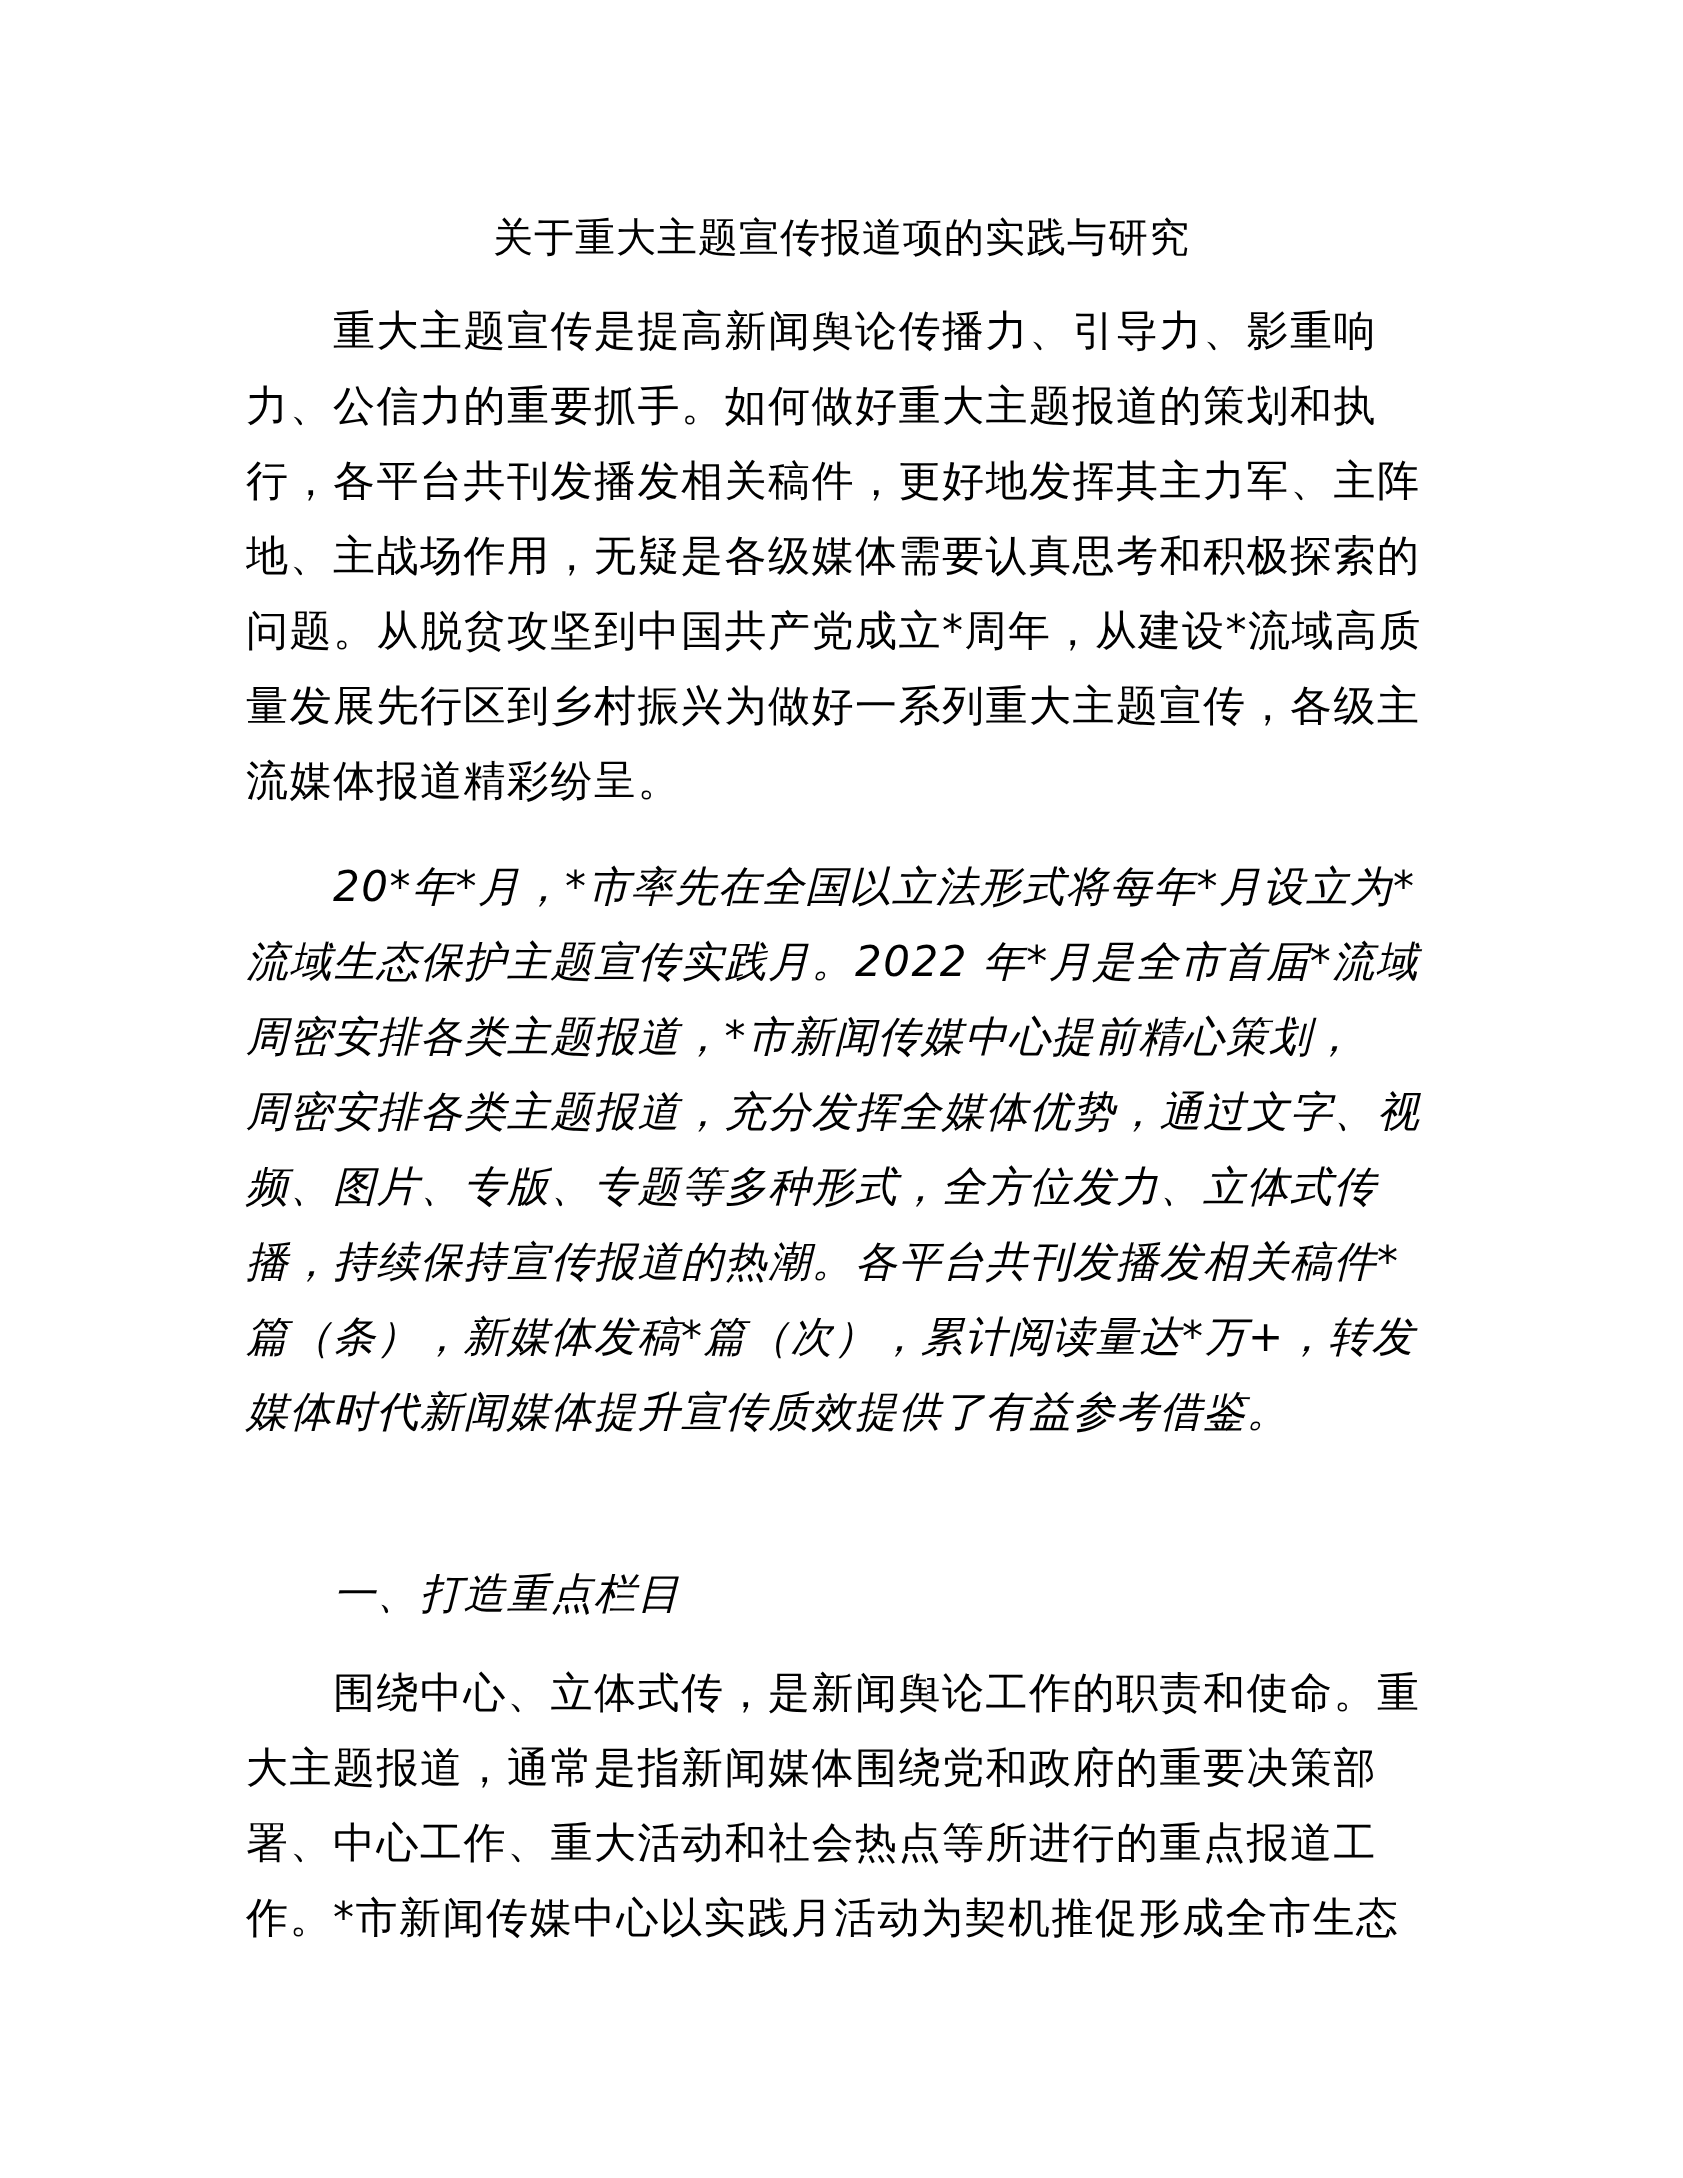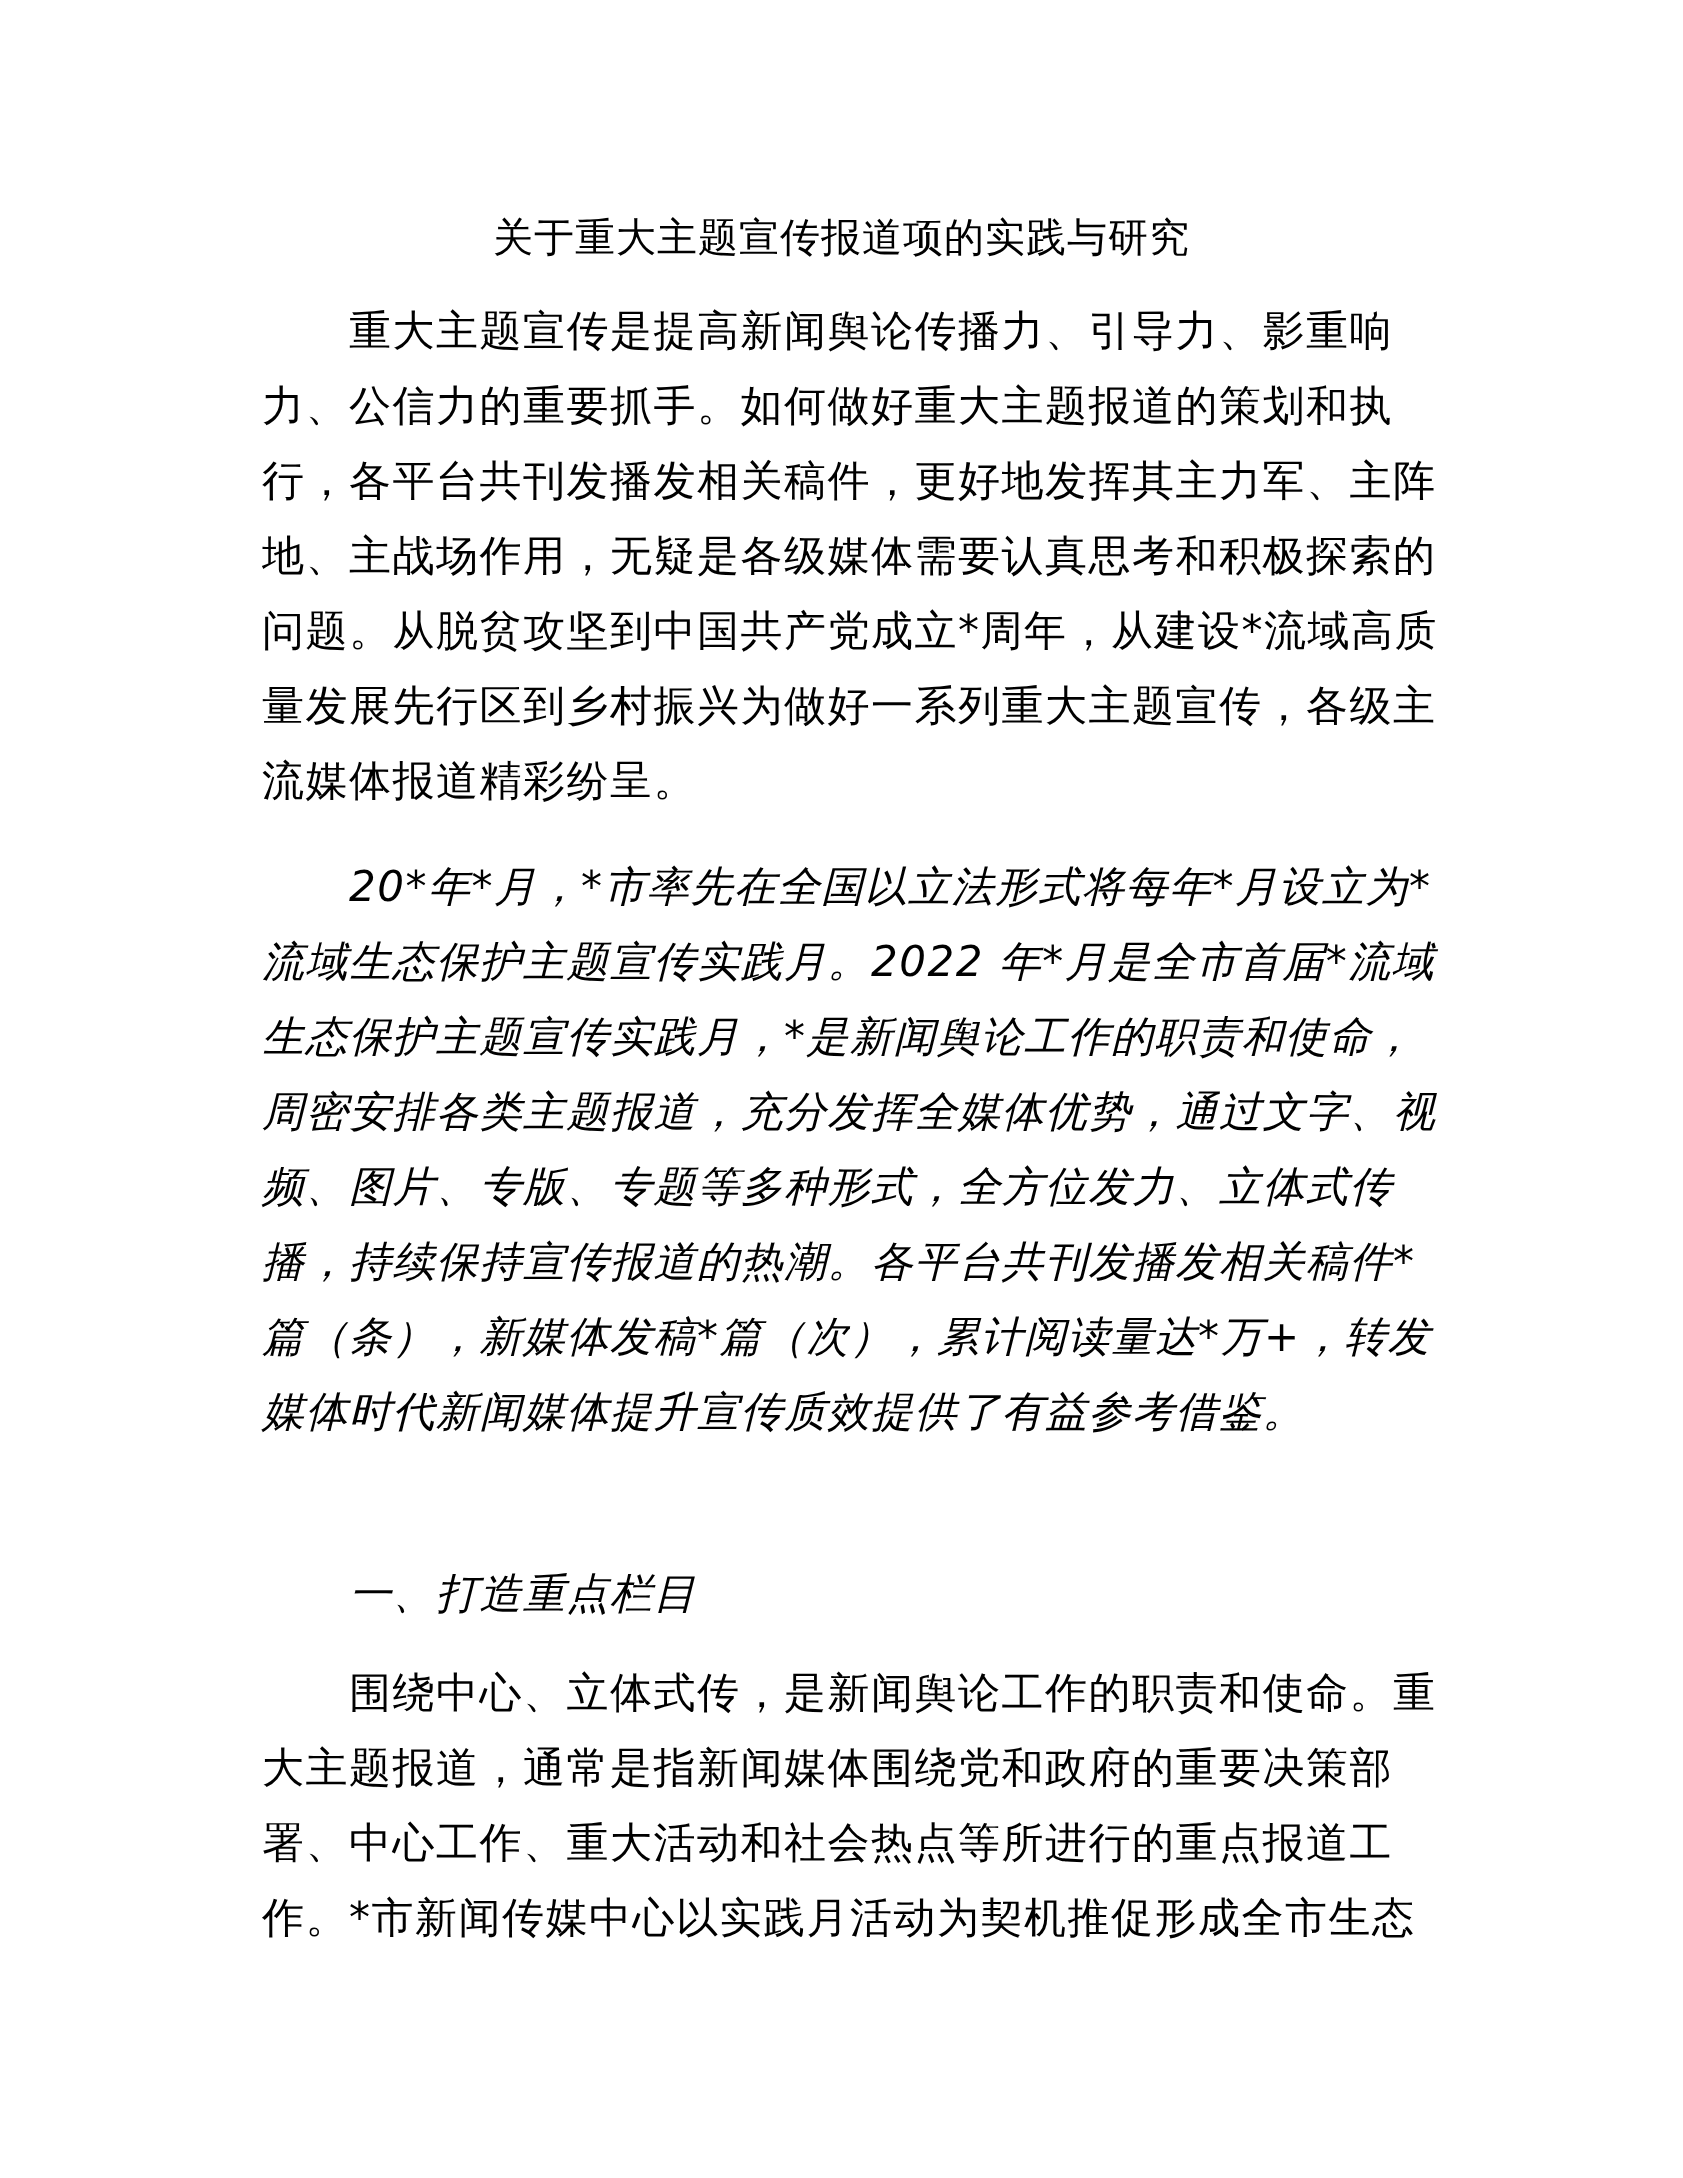--- a/index.html
+++ b/index.html
@@ -29,21 +29,21 @@
       width: 1683px;
       top: 202px;
       text-align: center;
       font-size: 40px;
       line-height: 71px;
       letter-spacing: 1px;
       white-space: nowrap;
     }
     .body-block {
       position: absolute;
-      left: 262px;
+      left: 246px;
       width: 1188px;
     }
     .line {
       display: block;
       height: 75px;
       font-size: 42px;
       line-height: 75px;
       white-space: nowrap;
       letter-spacing: 1.5px;
     }
@@ -73,21 +73,21 @@
     <span class="line">行，各平台共刊发播发相关稿件，更好地发挥其主力军、主阵</span>
     <span class="line">地、主战场作用，无疑是各级媒体需要认真思考和积极探索的</span>
     <span class="line">问题。从脱贫攻坚到中国共产党成立*周年，从建设*流域高质</span>
     <span class="line">量发展先行区到乡村振兴为做好一系列重大主题宣传，各级主</span>
     <span class="line">流媒体报道精彩纷呈。</span>
   </div>
 
   <div class="body-block" style="top:849px;font-style:italic;">
     <span class="line indent">20*年*月，*市率先在全国以立法形式将每年*月设立为*</span>
     <span class="line">流域生态保护主题宣传实践月。2022 年*月是全市首届*流域</span>
-    <span class="line">生态保护主题宣传实践月，*是新闻舆论工作的职责和使命，</span>
+    <span class="line">周密安排各类主题报道，*市新闻传媒中心提前精心策划，</span>
     <span class="line">周密安排各类主题报道，充分发挥全媒体优势，通过文字、视</span>
     <span class="line">频、图片、专版、专题等多种形式，全方位发力、立体式传</span>
     <span class="line">播，持续保持宣传报道的热潮。各平台共刊发播发相关稿件*</span>
     <span class="line">篇（条），新媒体发稿*篇（次），累计阅读量达*万+，转发</span>
     <span class="line">媒体时代新闻媒体提升宣传质效提供了有益参考借鉴。</span>
   </div>
 
   <div class="body-block" style="top:1556px;font-style:italic;">
     <h2 class="heading-line" style="margin:0;font-weight:normal;">一、打造重点栏目</h2>
   </div>

